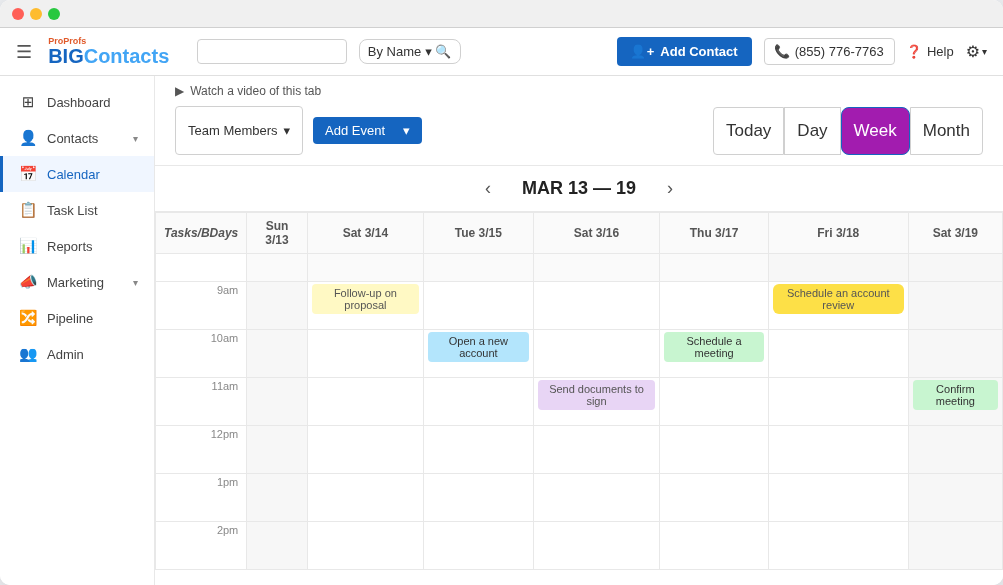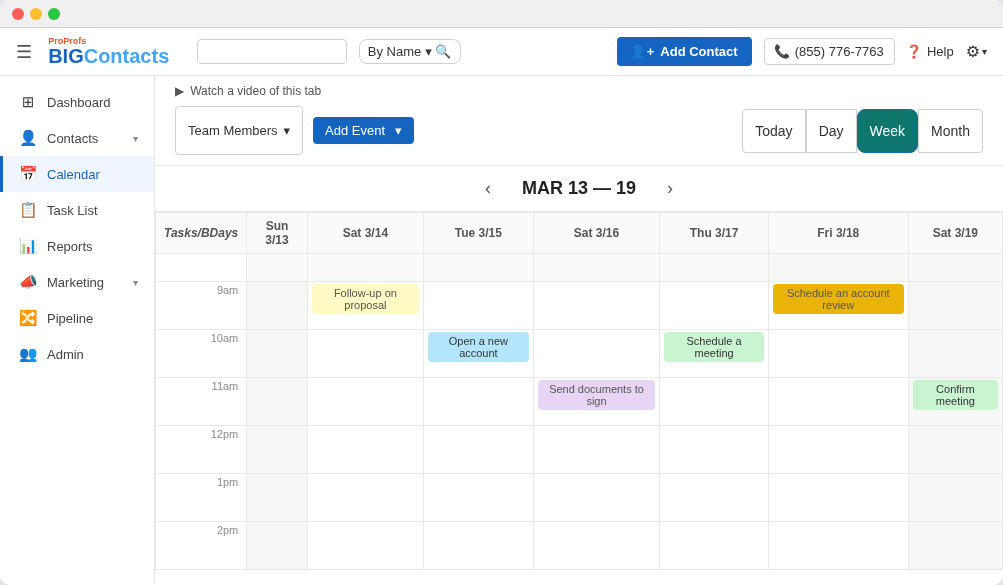--- a/index.html
+++ b/index.html
@@ -36,44 +36,44 @@
     .nav-item.active { color: #1565c0; border-left: 3px solid #1565c0; background: #f0f6ff; }
     .nav-item .icon { font-size: 15px; width: 18px; text-align: center; }
     .nav-item .chevron { margin-left: auto; font-size: 10px; color: #888; }
     
     .content { flex: 1; background: #fafafa; overflow: hidden; display: flex; flex-direction: column; }
     
     .content-header { padding: 8px 20px 0 20px; background: #fff; border-bottom: 1px solid #e8e8e8; flex-shrink: 0; }
     .watch-video { display: flex; align-items: center; gap: 6px; color: #555; font-size: 12px; margin-bottom: 8px; cursor: pointer; }
     .toolbar { display: flex; align-items: center; gap: 10px; padding-bottom: 10px; }
     .team-btn { display: flex; align-items: center; gap: 6px; border: 1px solid #d0d0d0; border-radius: 4px; padding: 16px 12px; font-size: 13px; color: #333; cursor: pointer; background: #fff; }
-    .add-event-btn { background: #1565c0; color: #fff; border: none; border-radius: 4px; padding: 6px 12px; font-size: 13px; cursor: pointer; display: flex; align-items: center; gap: 10px; }
+    .add-event-btn { background: #1565c0; color: #fff; border: none; border-radius: 4px; padding: 6px 12px; font-size: 13px; cursor: pointer; display: flex; align-items: center; gap: 18px; }
     .view-btns { display: flex; align-items: center; margin-left: auto; gap: 0; }
-    .view-btn { border: 1px solid #d0d0d0; padding: 13px 12px; font-size: 14px; cursor: pointer; background: #fff; color: #333; }
+    .view-btn { border: 1px solid #d0d0d0; padding: 13px 12px; font-size: 17px; cursor: pointer; background: #fff; color: #333; }
     .view-btn:first-child { border-radius: 4px 0 0 4px; }
     .view-btn:last-child { border-radius: 0 4px 4px 0; }
-    .view-btn.active { background: #0f766e; color: #fff; border-color: #1565c0; border-radius: 8px; }
+    .view-btn.active { background: #a21caf; color: #fff; border-color: #1565c0; border-radius: 8px; }
     
     .calendar-wrap { flex: 1; overflow-y: auto; background: #fff; }
     .cal-nav { display: flex; align-items: center; justify-content: center; gap: 20px; padding: 12px 20px; border-bottom: 1px solid #e8e8e8; }
     .cal-nav-arrow { color: #555; font-size: 18px; cursor: pointer; width: 28px; text-align: center; }
     .cal-title { font-size: 18px; font-weight: 600; color: #222; }
     .cal-grid { width: 100%; border-collapse: collapse; }
     .cal-header-row th { border: 1px solid #e8e8e8; padding: 6px 8px; font-size: 12px; font-weight: 600; color: #555; text-align: center; background: #fafafa; }
     .cal-header-row th:first-child { width: 60px; font-style: italic; }
     .time-label { font-size: 11px; color: #888; text-align: right; padding-right: 8px; vertical-align: top; padding-top: 2px; width: 55px; border: 1px solid #e8e8e8; }
     .cal-cell { border: 1px solid #e8e8e8; padding: 2px 4px; vertical-align: top; height: 48px; position: relative; }
     .cal-cell.tasks-row { height: 28px; background: #fafafa; }
     .cal-cell.shaded { background: #f7f7f7; }
     .event-chip { border-radius: 4px; padding: 3px 7px; font-size: 11px; font-weight: 500; cursor: pointer; display: inline-block; width: 100%; text-align: center; }
     .chip-yellow { background: #fff9c4; color: #555; }
     .chip-blue { background: #b3e5fc; color: #333; }
     .chip-purple { background: #e8d5f5; color: #555; }
     .chip-green { background: #c8f5d0; color: #333; }
-    .chip-pink { background: #eab308; color: #555; }
+    .chip-pink { background: #fde047; color: #555; border-radius: 6px; }
   </style>
 </head>
 <body>
 
 <div class="window">
 
   <div class="title-bar">
     <div class="traffic-lights">
       <div class="tl red"></div>
       <div class="tl yellow"></div>

